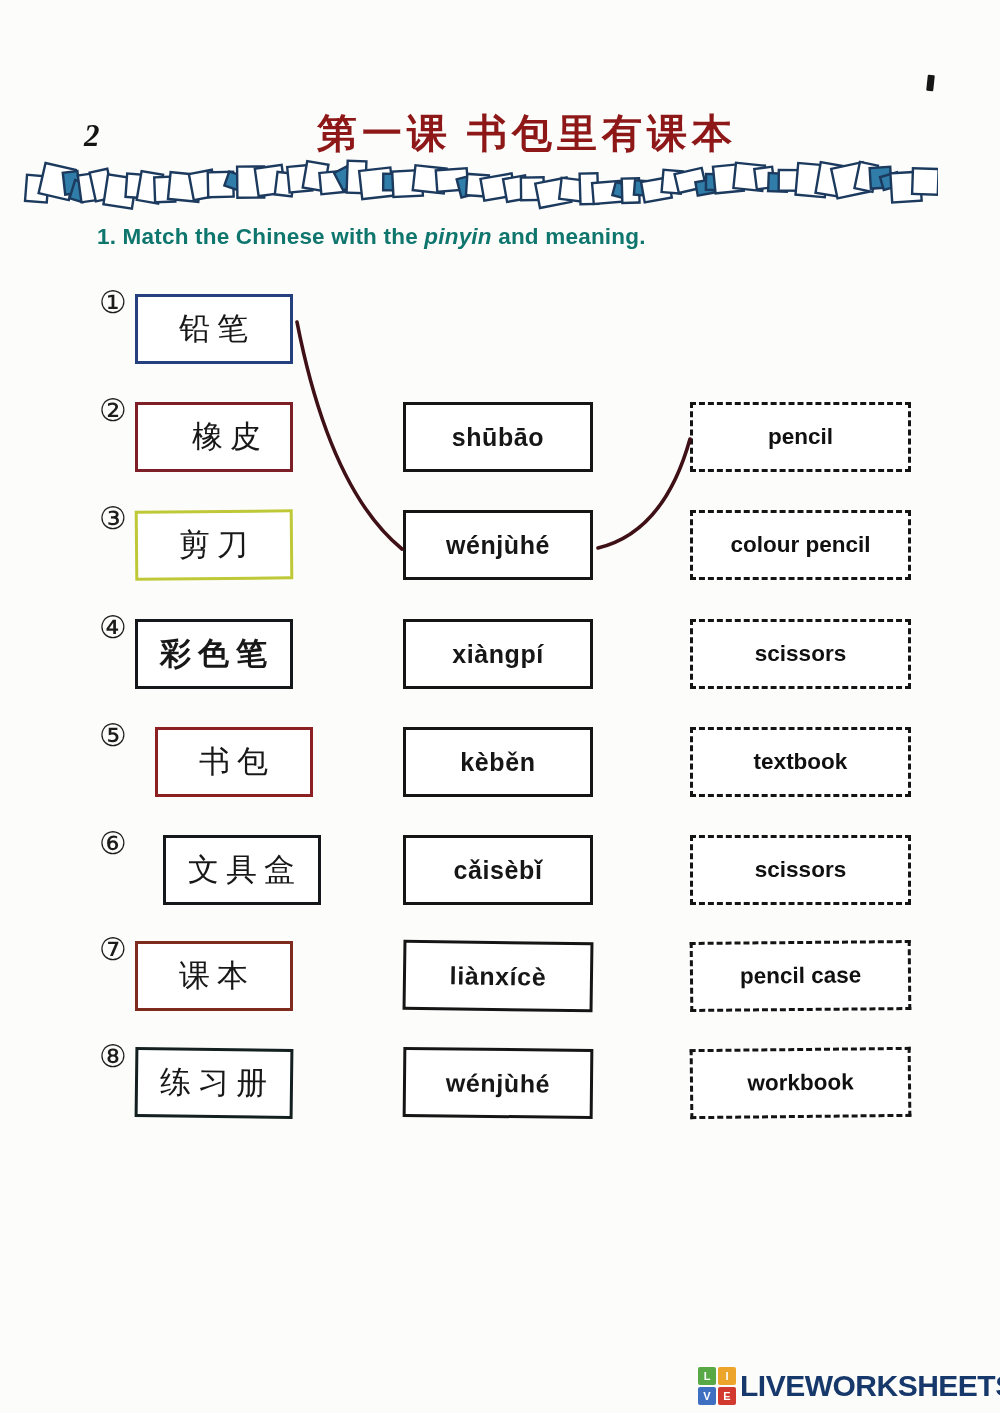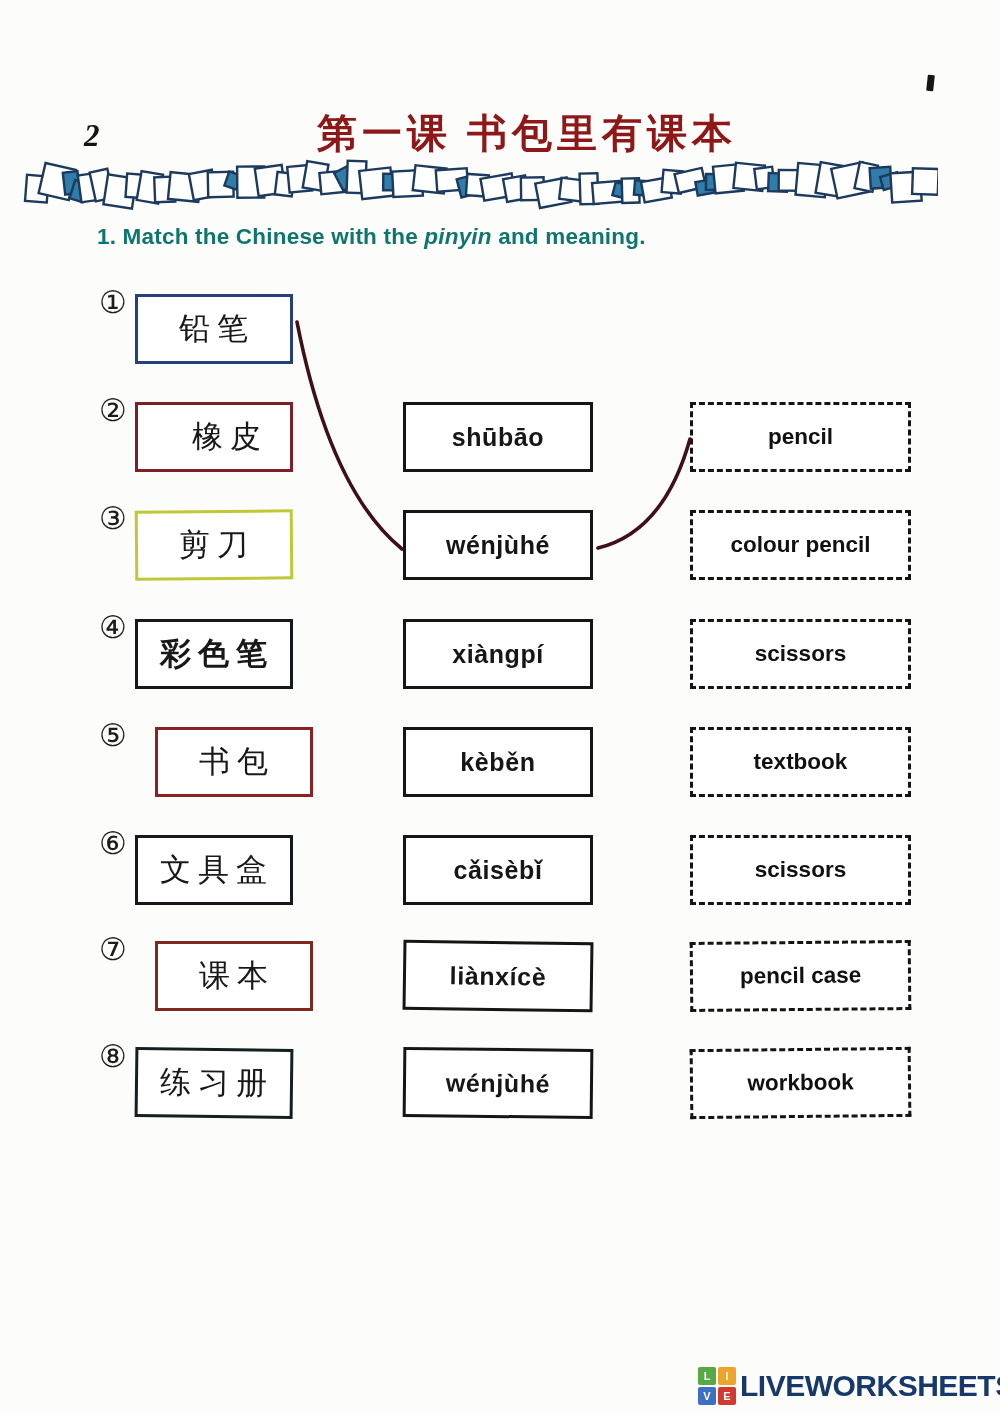--- a/index.html
+++ b/index.html
@@ -223,34 +223,34 @@
       <div class="py-box">
           <span>kèběn</span>
         </div>
       <div class="en-box">
           <span>textbook</span>
         </div>
     </div>
 
     <div class="row">
       <span class="num">⑥</span>
-      <div class="cn-box" style="border-color: rgb(21, 24, 26);">
+      <div class="cn-box" style="border-color: rgb(21, 24, 26); margin-left: 28px;">
           <span>文具盒</span>
         </div>
       <div class="py-box">
           <span>cǎisèbǐ</span>
         </div>
       <div class="en-box">
           <span>scissors</span>
         </div>
     </div>
 
     <div class="row">
       <span class="num">⑦</span>
-      <div class="cn-box" style="border-color: rgb(126, 42, 28); margin-left: 20px;">
+      <div class="cn-box" style="border-color: rgb(126, 42, 28);">
           <span>课本</span>
         </div>
       <div class="py-box">
           <span>liànxícè</span>
         </div>
       <div class="en-box">
           <span>pencil case</span>
         </div>
     </div>
 

